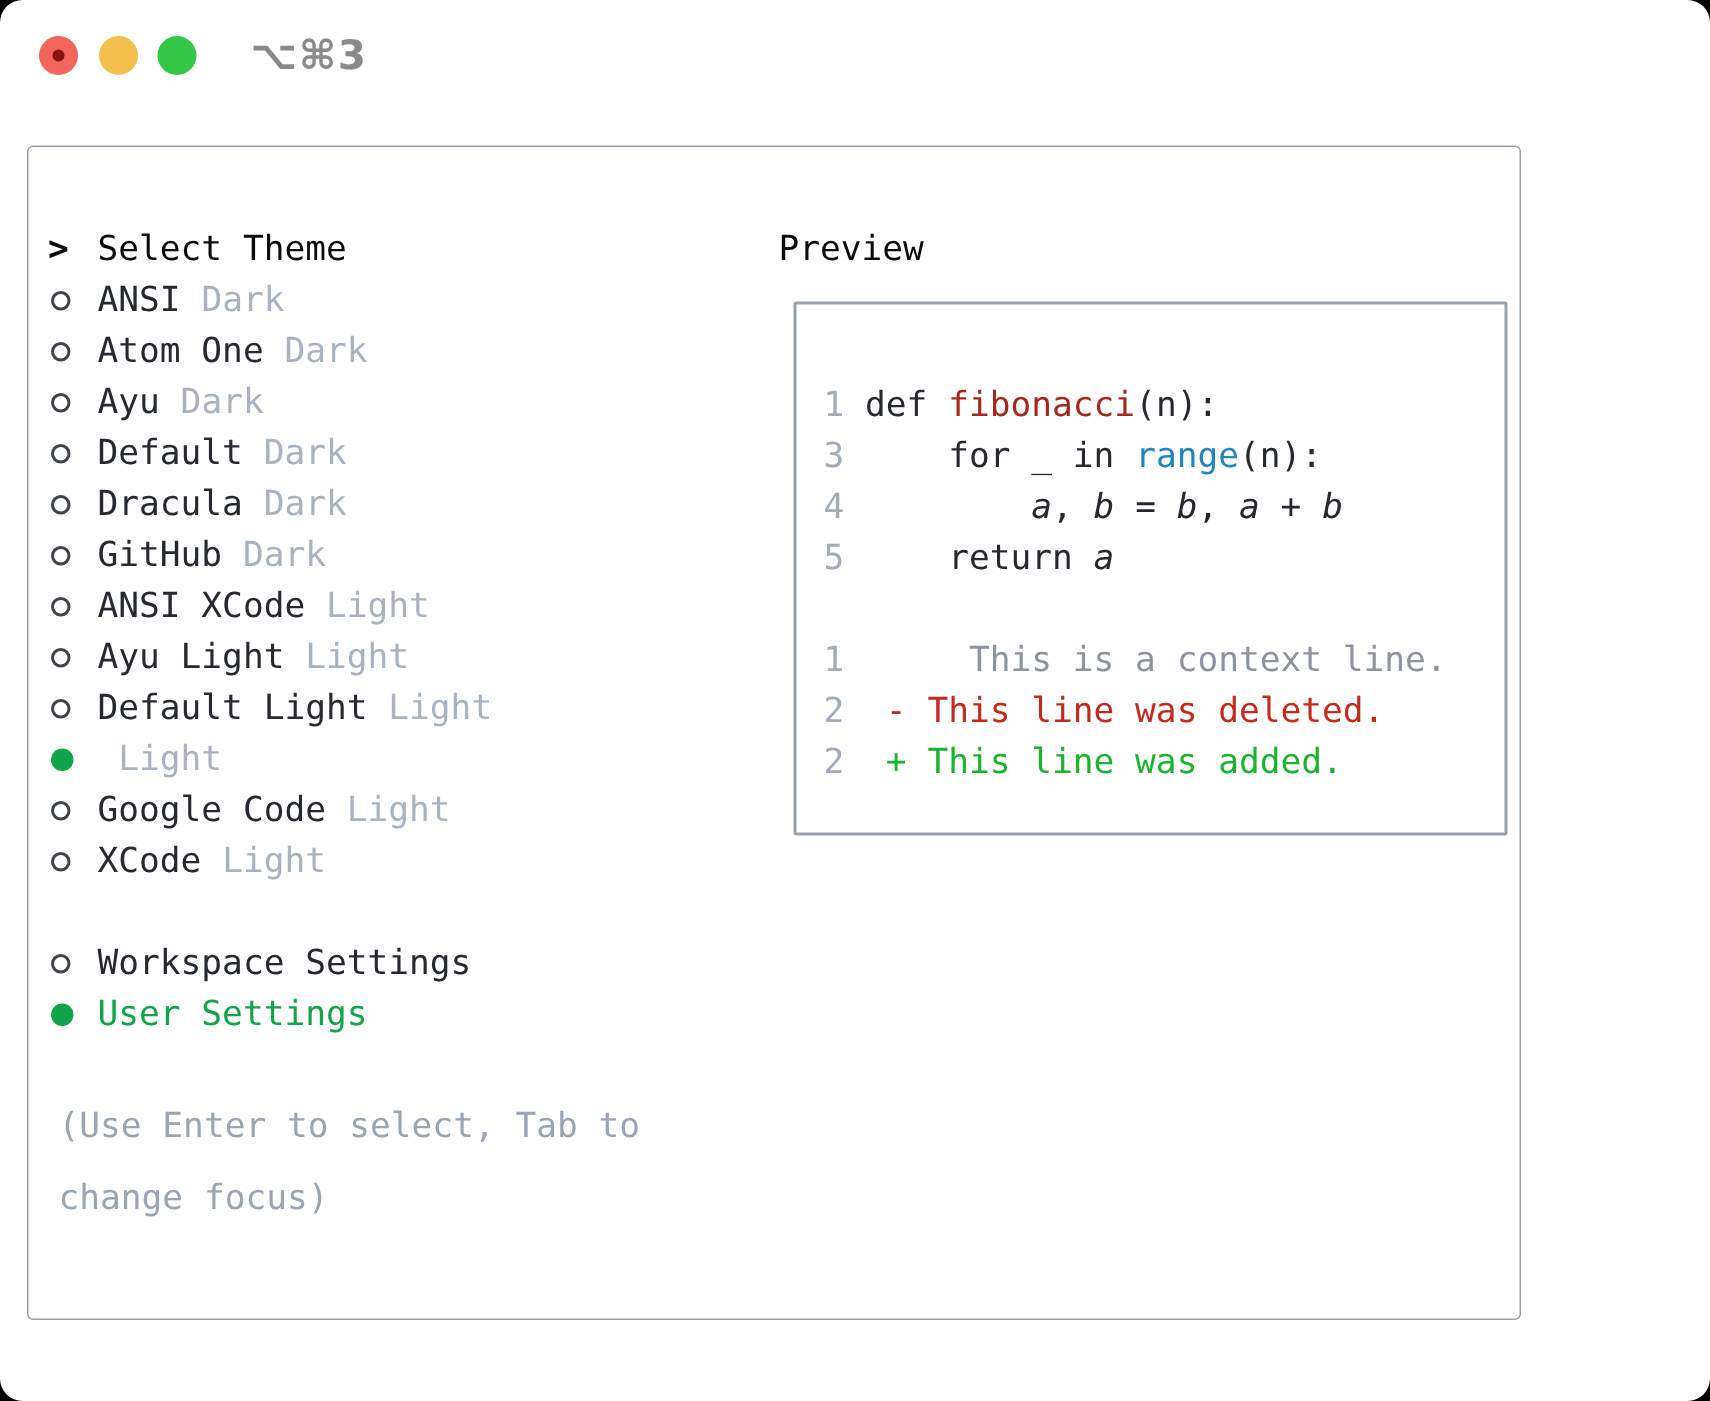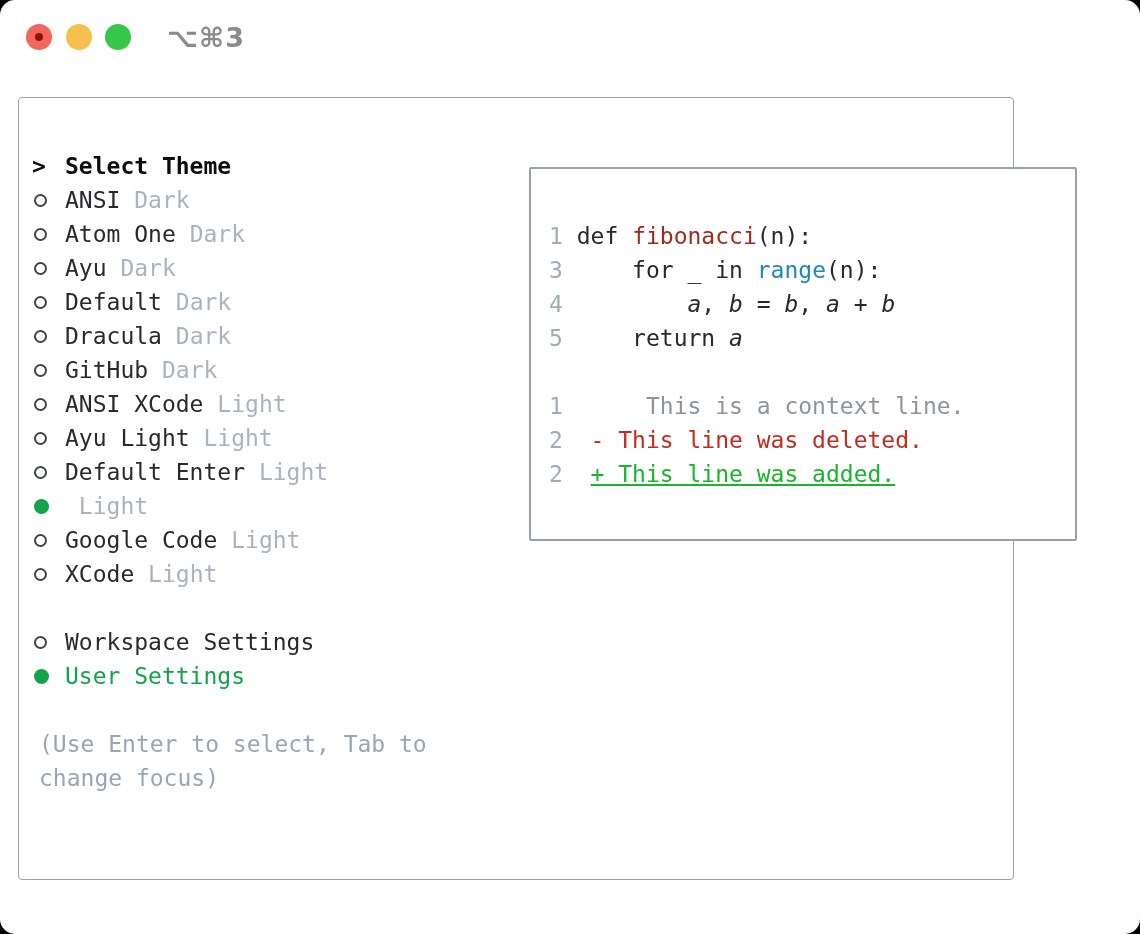--- a/index.html
+++ b/index.html
@@ -23,51 +23,51 @@
   }
   
   .panel {
     position:absolute; left:18px; top:97px; width:996px; height:783px;
     border:1.5px solid var(--border_gray); border-radius:4px; background:#fff;
   }
   .left-col { position:absolute; left:13px; top:51px; }
   .row { display:flex; align-items:center; height:34px; white-space:pre; font-size:23px; color:var(--ink); }
   .row .marker { display:inline-flex; align-items:center; width:33px; flex:0 0 33px; }
   .cursor { font-weight:bold; color:#0a0c0e; }
-  .hdr  { font-weight:bold; color:#0a0c0e; }
+  .hdr  { font-weight:normal; color:#0a0c0e; }
   .hdr2 { color:#16181b; }
   .dot { width:13px; height:13px; border-radius:50%; border:2px solid #3f444a; margin-left:2px; }
   .sel .dot { width:15px; height:15px; border:none; background:var(--accent_green); }
   .sel .item-name { color:var(--accent_green); }
   .item-tag { color:var(--tag_gray); }
   .spacer { height:34px; }
   .help {
     margin-left:7px; margin-top:0; width:435px;
-    font-size:23px; line-height:34px; color:var(--help_gray);
+    font-size:23px; line-height:48px; color:var(--help_gray);
   }
   
   .right-col { position:absolute; left:482px; top:51px; }
   .right-col .header-row { margin-left:18px; }
   .preview-box {
-    margin-left:28px; margin-top:18px; width:548px;
+    margin-left:28px; margin-top:18px; width:476px;
     border:2px solid var(--border_gray); border-radius:2px; background:#fff;
-    padding:50px 0 48px 18px;
+    padding:50px 0 30px 18px;
   }
   .pline { height:34px; line-height:34px; white-space:pre; font-size:23px; color:var(--ink); }
   .pline.blank { height:34px; }
   .lnum { color:var(--line_num); }
   .seg-p { color:var(--ink); }
   .seg-k { color:var(--ink); }
   .seg-fn { color:var(--func_red); }
   .seg-n { color:var(--number_teal); }
   .seg-b { color:var(--builtin_blue); }
   .seg-v { color:var(--ink); font-style:italic; }
   .kind-ctx { color:var(--ctx_gray); }
   .kind-del { color:var(--deleted_red); }
-  .kind-add { color:var(--added_green);text-decoration:underline; }
+  .kind-add { color:var(--added_green); }
 </style>
 </head>
 <body>
 
 <div class="window">
   <div class="titlebar">
     <span class="tl red">
         <span class="tl-dot"></span>
       </span>
     <span class="tl yellow"></span>
@@ -85,40 +85,43 @@
 
       <div id="theme-items">
           <div class="row item"><span class="marker"><span class="dot"></span></span><span class="item-name">ANSI</span><span> </span><span class="item-tag">Dark</span></div>
           <div class="row item"><span class="marker"><span class="dot"></span></span><span class="item-name">Atom One</span><span> </span><span class="item-tag">Dark</span></div>
           <div class="row item"><span class="marker"><span class="dot"></span></span><span class="item-name">Ayu</span><span> </span><span class="item-tag">Dark</span></div>
           <div class="row item"><span class="marker"><span class="dot"></span></span><span class="item-name">Default</span><span> </span><span class="item-tag">Dark</span></div>
           <div class="row item"><span class="marker"><span class="dot"></span></span><span class="item-name">Dracula</span><span> </span><span class="item-tag">Dark</span></div>
           <div class="row item"><span class="marker"><span class="dot"></span></span><span class="item-name">GitHub</span><span> </span><span class="item-tag">Dark</span></div>
           <div class="row item"><span class="marker"><span class="dot"></span></span><span class="item-name">ANSI XCode</span><span> </span><span class="item-tag">Light</span></div>
           <div class="row item"><span class="marker"><span class="dot"></span></span><span class="item-name">Ayu Light</span><span> </span><span class="item-tag">Light</span></div>
-          <div class="row item"><span class="marker"><span class="dot"></span></span><span class="item-name">Default Enter</span><span> </span><span class="item-tag">Light</span></div>
+          <div class="row item"><span class="marker"><span class="dot"></span></span><span class="item-name">Default Light</span><span> </span><span class="item-tag">Light</span></div>
           <div class="row item sel"><span class="marker"><span class="dot"></span></span><span> </span><span class="item-tag">Light</span></div>
           <div class="row item"><span class="marker"><span class="dot"></span></span><span class="item-name">Google Code</span><span> </span><span class="item-tag">Light</span></div>
           <div class="row item"><span class="marker"><span class="dot"></span></span><span class="item-name">XCode</span><span> </span><span class="item-tag">Light</span></div>
         </div>
 
       <div class="spacer"></div>
 
 
       <div id="apply-items">
           <div class="row item"><span class="marker"><span class="dot"></span></span><span class="item-name">Workspace Settings</span></div>
           <div class="row item sel"><span class="marker"><span class="dot"></span></span><span class="item-name">User Settings</span></div>
         </div>
 
       <div class="spacer"></div>
 
       <div class="help">(Use Enter to select, Tab to change focus)</div>
     </div>
 
     <div class="right-col">
+      <div class="row header-row">
+        <span class="hdr">Preview</span>
+      </div>
       <div class="preview-box">
         <div id="code-lines">
             <div class="pline"><span class="lnum">1</span><span class="seg-p"> </span><span class="seg-k">def</span><span class="seg-p"> </span><span class="seg-fn">fibonacci</span><span class="seg-p">(n):</span></div>
             <div class="pline"><span class="lnum">3</span><span class="seg-p">     </span><span class="seg-k">for</span><span class="seg-p"> _ </span><span class="seg-k">in</span><span class="seg-p"> </span><span class="seg-b">range</span><span class="seg-p">(n):</span></div>
             <div class="pline"><span class="lnum">4</span><span class="seg-p">         </span><span class="seg-v">a</span><span class="seg-p">, </span><span class="seg-v">b</span><span class="seg-p"> = </span><span class="seg-v">b</span><span class="seg-p">, </span><span class="seg-v">a</span><span class="seg-p"> + </span><span class="seg-v">b</span></div>
             <div class="pline"><span class="lnum">5</span><span class="seg-p">     </span><span class="seg-k">return</span><span class="seg-p"> </span><span class="seg-v">a</span></div>
           </div>
         <div class="pline blank"></div>
         <div id="diff-lines">
             <div class="pline"><span class="lnum">1</span><span class="seg-p">      </span><span class="kind-ctx">This is a context line.</span></div>

